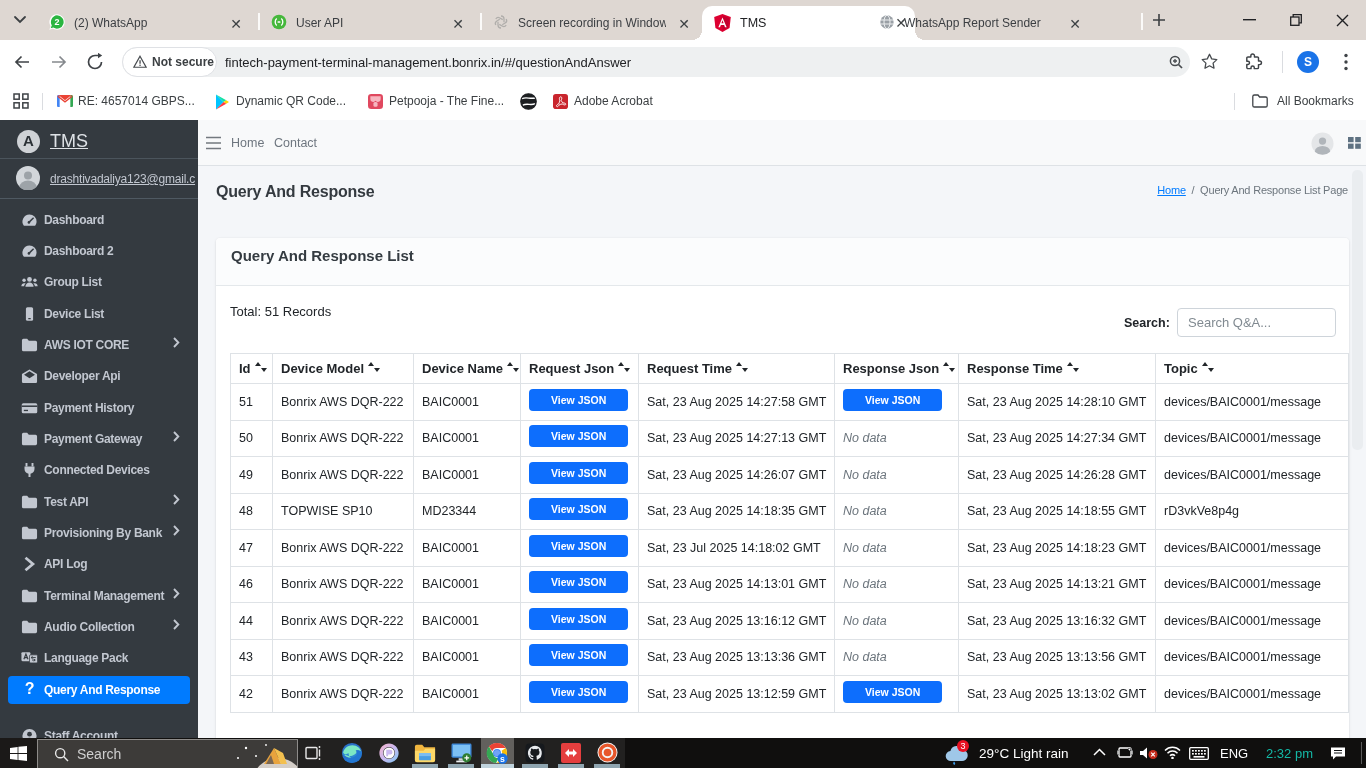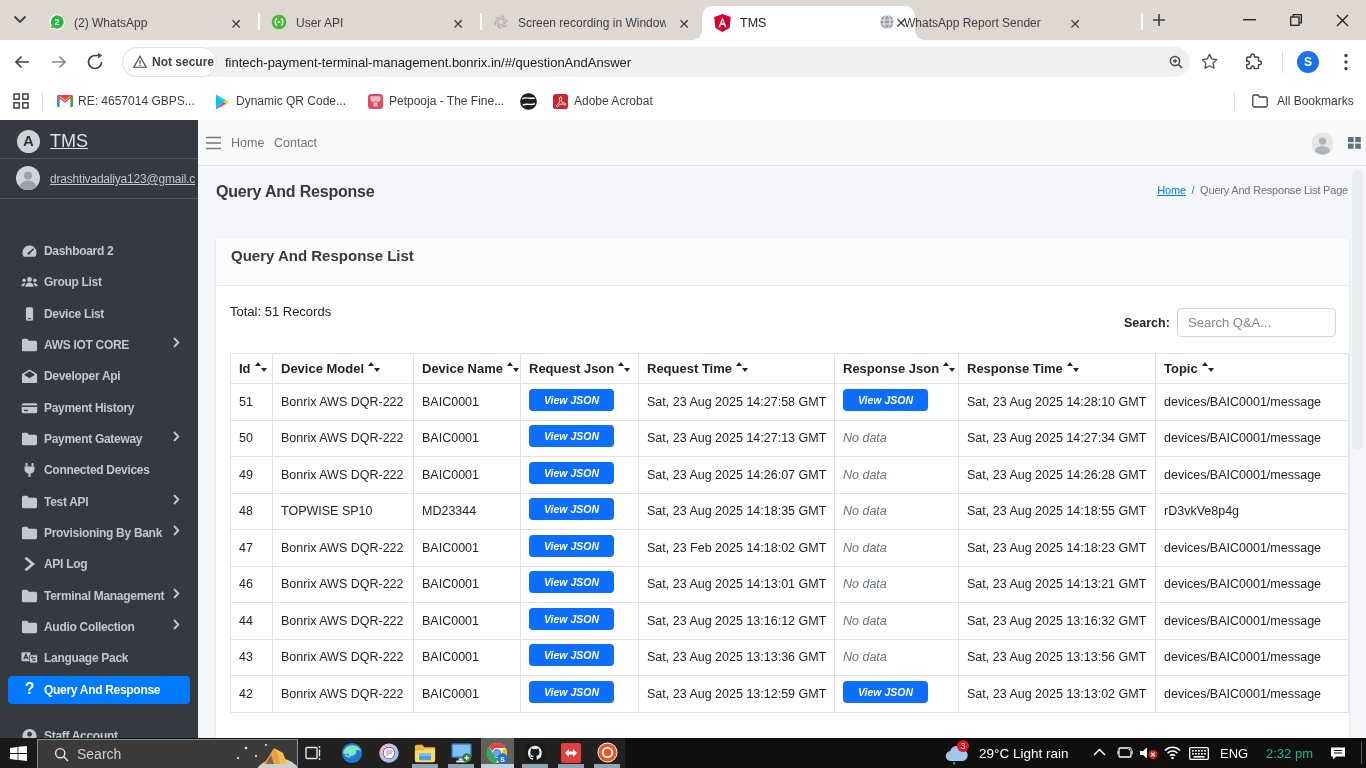--- a/index.html
+++ b/index.html
@@ -36,21 +36,21 @@
   #navbar { position:absolute; left:198px; top:0; width:1168px; height:46px; background:#f8f9fa; border-bottom:1px solid #dee2e6; }
   #content { position:absolute; left:198px; top:47px; width:1168px; height:571px; }
 
   #card { position:absolute; left:18px; top:71px; width:1133px; height:520px; background:#fff; border-radius:4px; box-shadow:0 0 1px rgba(0,0,0,.12), 0 1px 3px rgba(0,0,0,.1); }
   #cardheader { position:absolute; left:0; top:0; width:100%; height:48px; background:#fbfcfd; border-bottom:1px solid #e4e8eb; border-radius:4px 4px 0 0; }
 
   table.grid { border-collapse:collapse; table-layout:fixed; width:1118px; font-size:12.5px; color:#212529; }
   table.grid th, table.grid td { border:1px solid #dee2e6; padding:0 8px; white-space:nowrap; overflow:hidden; }
   table.grid th { height:30px; text-align:left; font-size:13px; }
   table.grid td { height:36.5px; }
-  .btnjson { display:inline-block; background:#0d6efd; color:#fff; font-size:10.5px; font-weight:bold; padding:5px 15px; border-radius:4px; position:relative; top:-2px;font-style:italic; }
+  .btnjson { display:inline-block; background:#0d6efd; color:#fff; font-size:10.5px; font-weight:bold; padding:5px 22px; border-radius:4px; position:relative; top:-2px; }
   .nodata { color:#6c757d; font-style:italic; font-size:12.5px; }
   .sa { display:inline-block; width:15px; height:12px; position:relative; margin-left:3px; vertical-align:-1px; }
   .sa:before { content:""; position:absolute; left:1px; top:0; border:3.6px solid transparent; border-bottom:4.6px solid #212529; border-top-width:0; }
   .sa:after { content:""; position:absolute; left:7px; top:6px; border:3.6px solid transparent; border-top:4.6px solid #212529; border-bottom-width:0; }
 
   
   #taskbar { left:0; top:738px; width:1366px; height:30px; background:#100f0e; color:#fff; }
 </style>
 </head>
 <body>
@@ -248,20 +248,28 @@
     <div class="abs" style="left:0;top:38px;width:198px;height:1px;background:#4b545c"></div>
 
     <svg class="abs" style="left:16px;top:46px" width="24" height="24" viewBox="0 0 24 24">
         <circle cx="12" cy="12" r="12" fill="#d2d6da"></circle>
         <circle cx="12" cy="9.5" r="4" fill="#9da3a8"></circle>
         <path d="M3.5 21 a8.5 6.5 0 0 1 17 0 A12 12 0 0 1 3.5 21Z" fill="#9da3a8"></path>
       </svg>
     <span class="abs" style="left:50px;top:52px;font-size:12px;letter-spacing:-0.2px;color:#c2c7d0;text-decoration:underline;white-space:nowrap">drashtivadaliya123@gmail.c</span>
     <div class="abs" style="left:0;top:78px;width:198px;height:1px;background:#4f5962"></div>
 
+    <div class="nav-item" style="top:86px">
+      <svg class="ic" width="18" height="16" viewBox="0 0 20 18">
+          <path d="M10 2.5a8.3 8.3 0 0 1 8.3 8.3c0 1.9-.6 3.6-1.7 5H3.4a8.3 8.3 0 0 1 6.6-13.3z" fill="#c2c7d0"></path>
+          <path d="M9.3 11.8 L14.8 6.3" stroke="#343a40" stroke-width="1.7"></path>
+          <circle cx="9.3" cy="11.8" r="1.5" fill="#343a40"></circle>
+        </svg>
+      <span class="tx">Dashboard</span>
+      </div>
     <div class="nav-item" style="top:117px">
       <svg class="ic" width="18" height="16" viewBox="0 0 20 18">
           <path d="M10 2.5a8.3 8.3 0 0 1 8.3 8.3c0 1.9-.6 3.6-1.7 5H3.4a8.3 8.3 0 0 1 6.6-13.3z" fill="#c2c7d0"></path>
           <path d="M9.3 11.8 L14.8 6.3" stroke="#343a40" stroke-width="1.7"></path>
           <circle cx="9.3" cy="11.8" r="1.5" fill="#343a40"></circle>
         </svg>
       <span class="tx">Dashboard 2</span>
       </div>
     <div class="nav-item" style="top:148px">
       <svg class="ic" width="20" height="16" viewBox="0 0 20 16">
@@ -483,21 +491,21 @@
                 <td>Sat, 23 Aug 2025 14:18:35 GMT</td>
                 <td><span class="nodata">No data</span></td>
                 <td>Sat, 23 Aug 2025 14:18:55 GMT</td>
                 <td>rD3vkVe8p4g</td>
               </tr>
         <tr>
                 <td>47</td>
                 <td>Bonrix AWS DQR-222</td>
                 <td>BAIC0001</td>
                 <td><span class="btnjson">View JSON</span></td>
-                <td>Sat, 23 Feb 2025 14:18:02 GMT</td>
+                <td>Sat, 23 Jul 2025 14:18:02 GMT</td>
                 <td><span class="nodata">No data</span></td>
                 <td>Sat, 23 Aug 2025 14:18:23 GMT</td>
                 <td>devices/BAIC0001/message</td>
               </tr>
         <tr>
                 <td>46</td>
                 <td>Bonrix AWS DQR-222</td>
                 <td>BAIC0001</td>
                 <td><span class="btnjson">View JSON</span></td>
                 <td>Sat, 23 Aug 2025 14:13:01 GMT</td>

